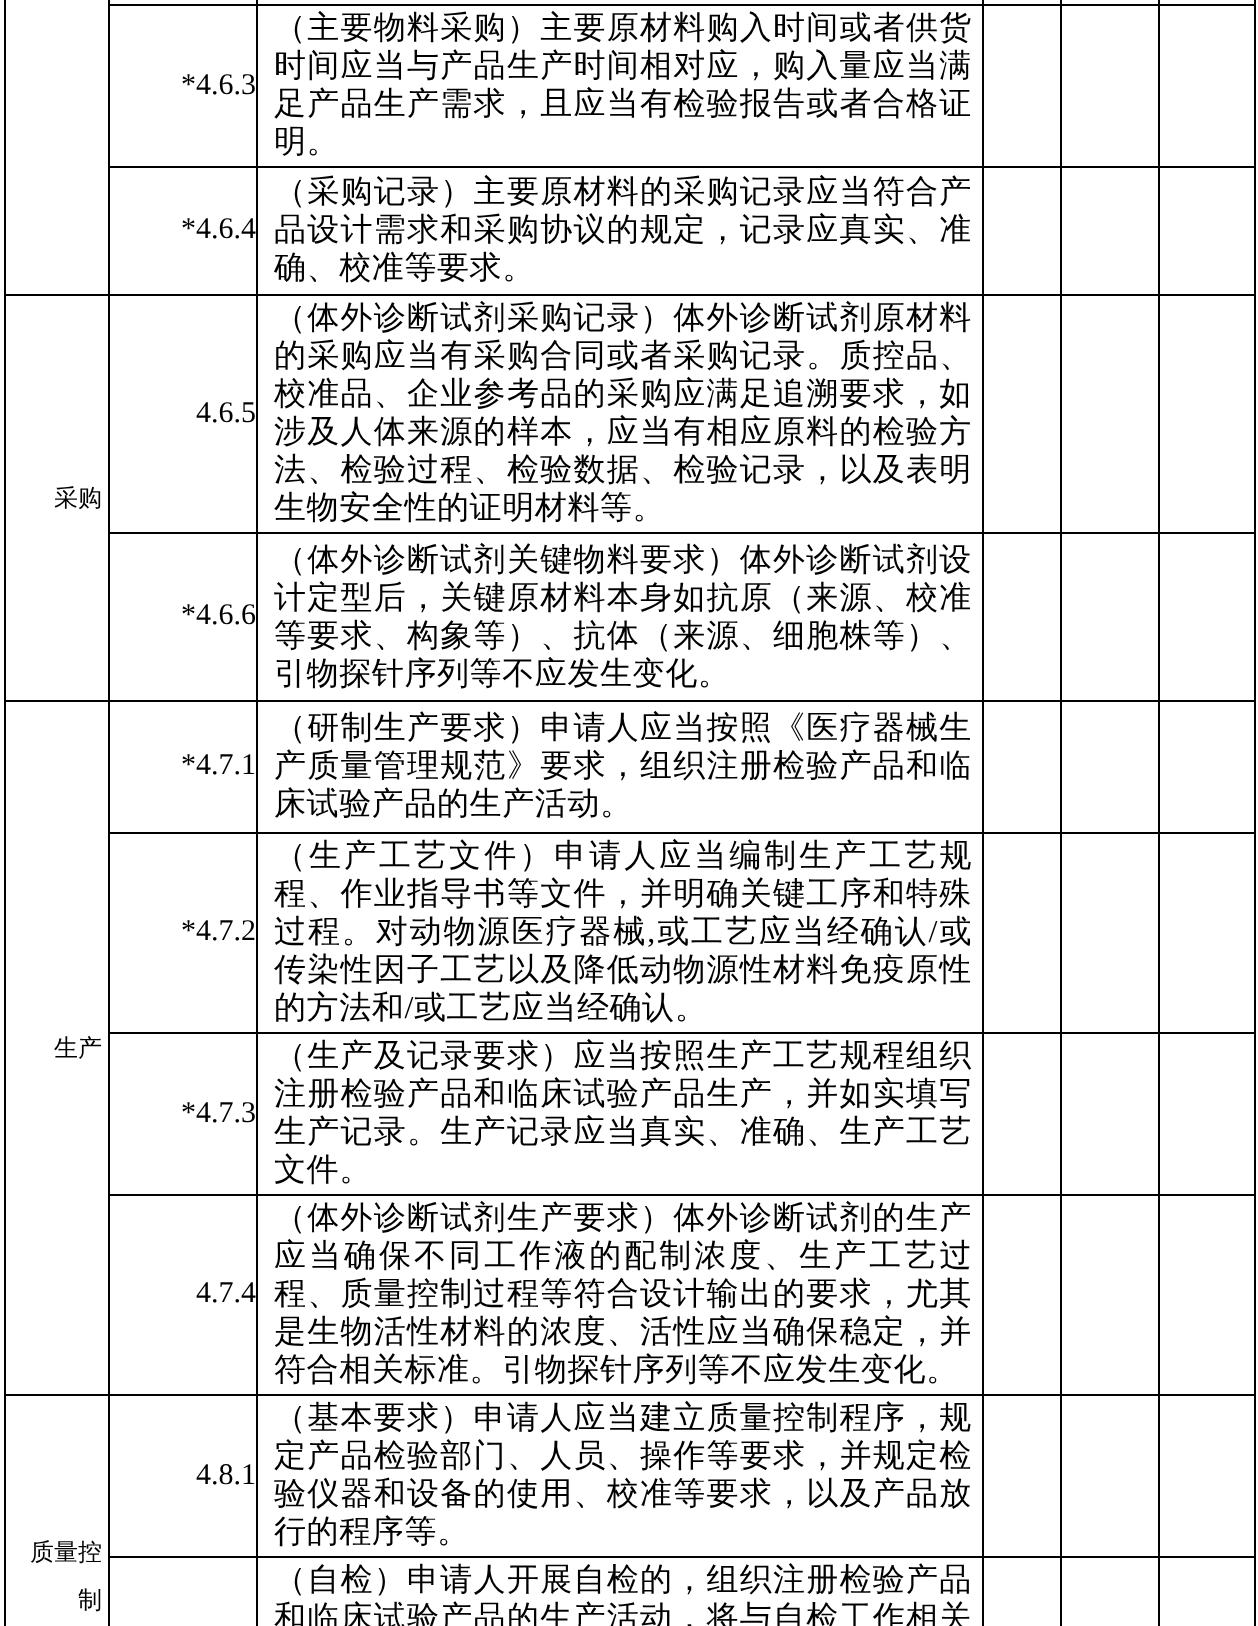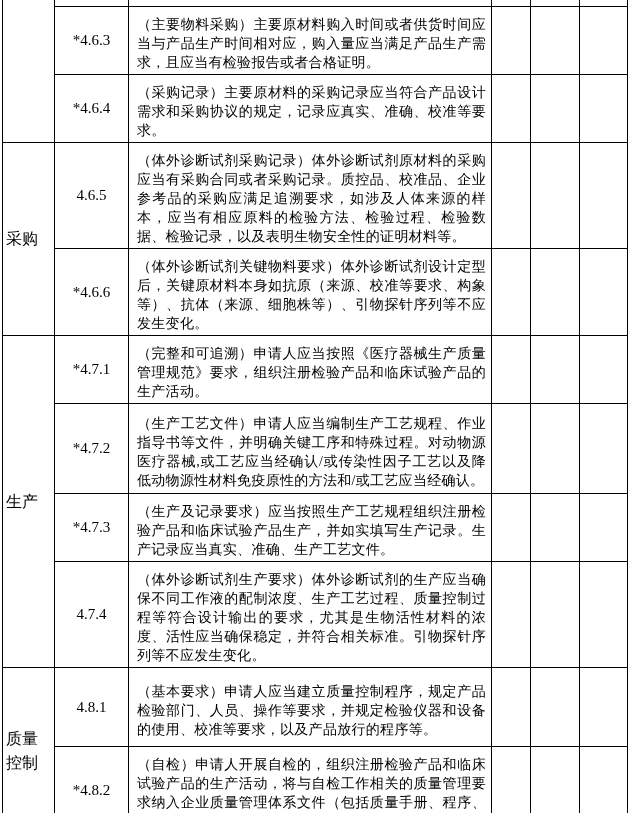--- a/index.html
+++ b/index.html
@@ -23,38 +23,38 @@
   table.checklist {
     border-collapse: collapse;
     table-layout: fixed;
     width: 626px;
   }
   td {
     border: 1.5px solid #000000;
     overflow: hidden;
   }
   td.cat {
-    text-align: left;
+    text-align: right;
     vertical-align: middle;
-    font-size: 16px;
+    font-size: 12px;
     line-height: 24px;
     padding: 0 3px;
   }
   td.num {
-    text-align: center;
+    text-align: right;
     vertical-align: middle;
     font-size: 15px;
   }
   td.desc {
     text-align: justify;
     vertical-align: middle;
-    font-size: 14px;
+    font-size: 16px;
     line-height: 19px;
     letter-spacing: 0.3px;
-    padding: 8px 5px 2px 8px;
+    padding: 2px 5px 2px 8px;
   }
   td.check { background: #ffffff; }
   tr.sliver { height: 7px; }
   tr.r1  { height: 68px; }
   tr.r2  { height: 64px; }
   tr.r3  { height: 100px; }
   tr.r4  { height: 84px; }
   tr.r5  { height: 66px; }
   tr.r6  { height: 90px; }
   tr.r7  { height: 61px; }
@@ -116,21 +116,21 @@
         <td class="num">*4.6.6</td>
         <td class="desc">（体外诊断试剂关键物料要求）体外诊断试剂设计定型后，关键原材料本身如抗原（来源、校准等要求、构象等）、抗体（来源、细胞株等）、引物探针序列等不应发生变化。</td>
         <td class="check"></td>
         <td class="check"></td>
         <td class="check"></td>
       </tr>
 
       <tr class="r5">
         <td class="cat" rowspan="4">生产</td>
         <td class="num">*4.7.1</td>
-        <td class="desc">（完整和可追溯）申请人应当按照《医疗器械生产质量管理规范》要求，组织注册检验产品和临床试验产品的生产活动。</td>
+        <td class="desc">（研制生产要求）申请人应当按照《医疗器械生产质量管理规范》要求，组织注册检验产品和临床试验产品的生产活动。</td>
         <td class="check"></td>
         <td class="check"></td>
         <td class="check"></td>
       </tr>
 
       <tr class="r6">
         <td class="num">*4.7.2</td>
         <td class="desc">（生产工艺文件）申请人应当编制生产工艺规程、作业指导书等文件，并明确关键工序和特殊过程。对动物源医疗器械,或工艺应当经确认/或传染性因子工艺以及降低动物源性材料免疫原性的方法和/或工艺应当经确认。</td>
         <td class="check"></td>
         <td class="check"></td>

